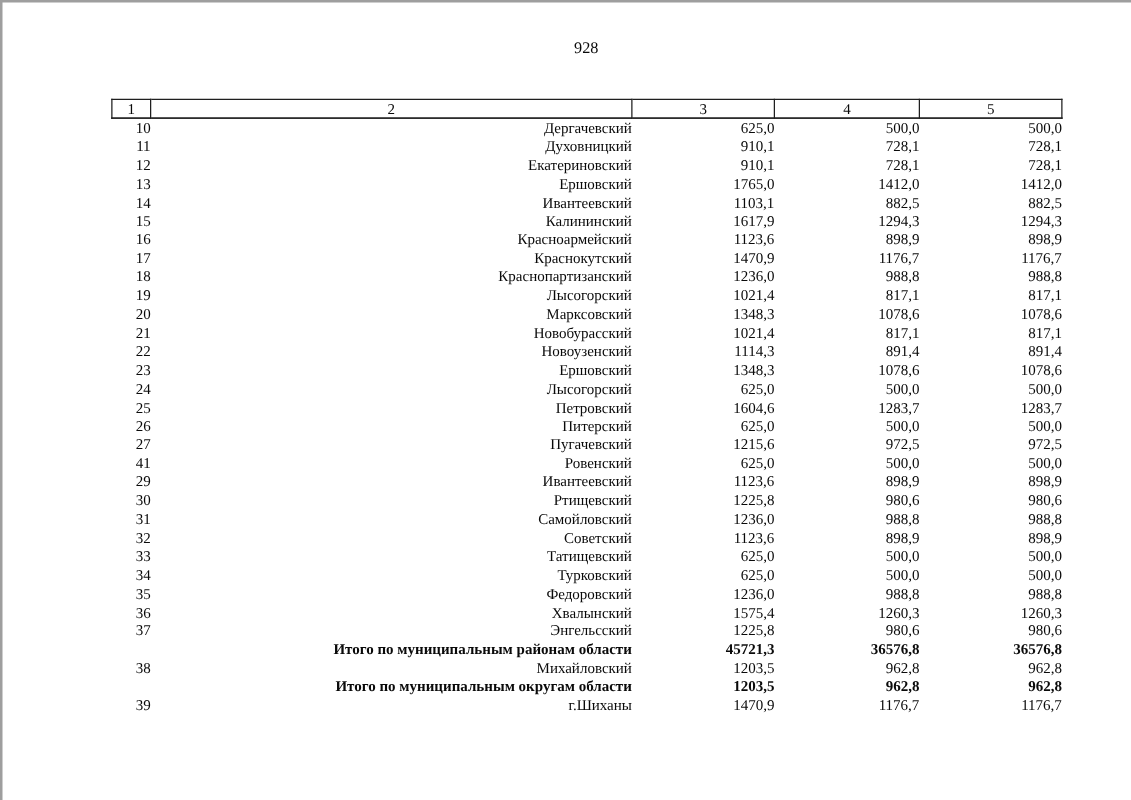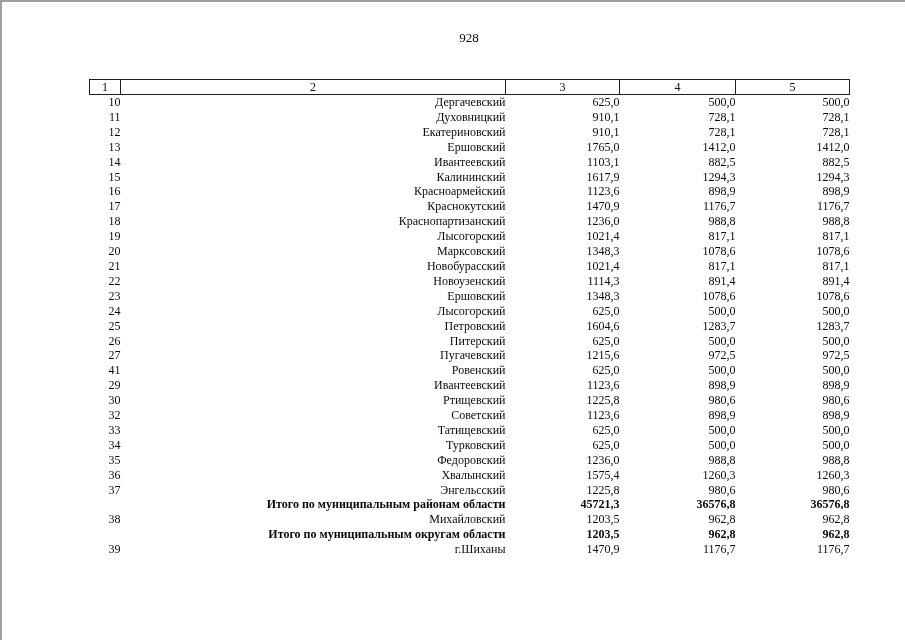--- a/index.html
+++ b/index.html
@@ -218,20 +218,27 @@
     <td class="c5">898,9</td>
   </tr>
       <tr>
     <td class="c1">30</td>
     <td class="c2">Ртищевский</td>
     <td class="c3">1225,8</td>
     <td class="c4">980,6</td>
     <td class="c5">980,6</td>
   </tr>
       <tr>
+    <td class="c1">31</td>
+    <td class="c2">Самойловский</td>
+    <td class="c3">1236,0</td>
+    <td class="c4">988,8</td>
+    <td class="c5">988,8</td>
+  </tr>
+      <tr>
     <td class="c1">32</td>
     <td class="c2">Советский</td>
     <td class="c3">1123,6</td>
     <td class="c4">898,9</td>
     <td class="c5">898,9</td>
   </tr>
       <tr>
     <td class="c1">33</td>
     <td class="c2">Татищевский</td>
     <td class="c3">625,0</td>

